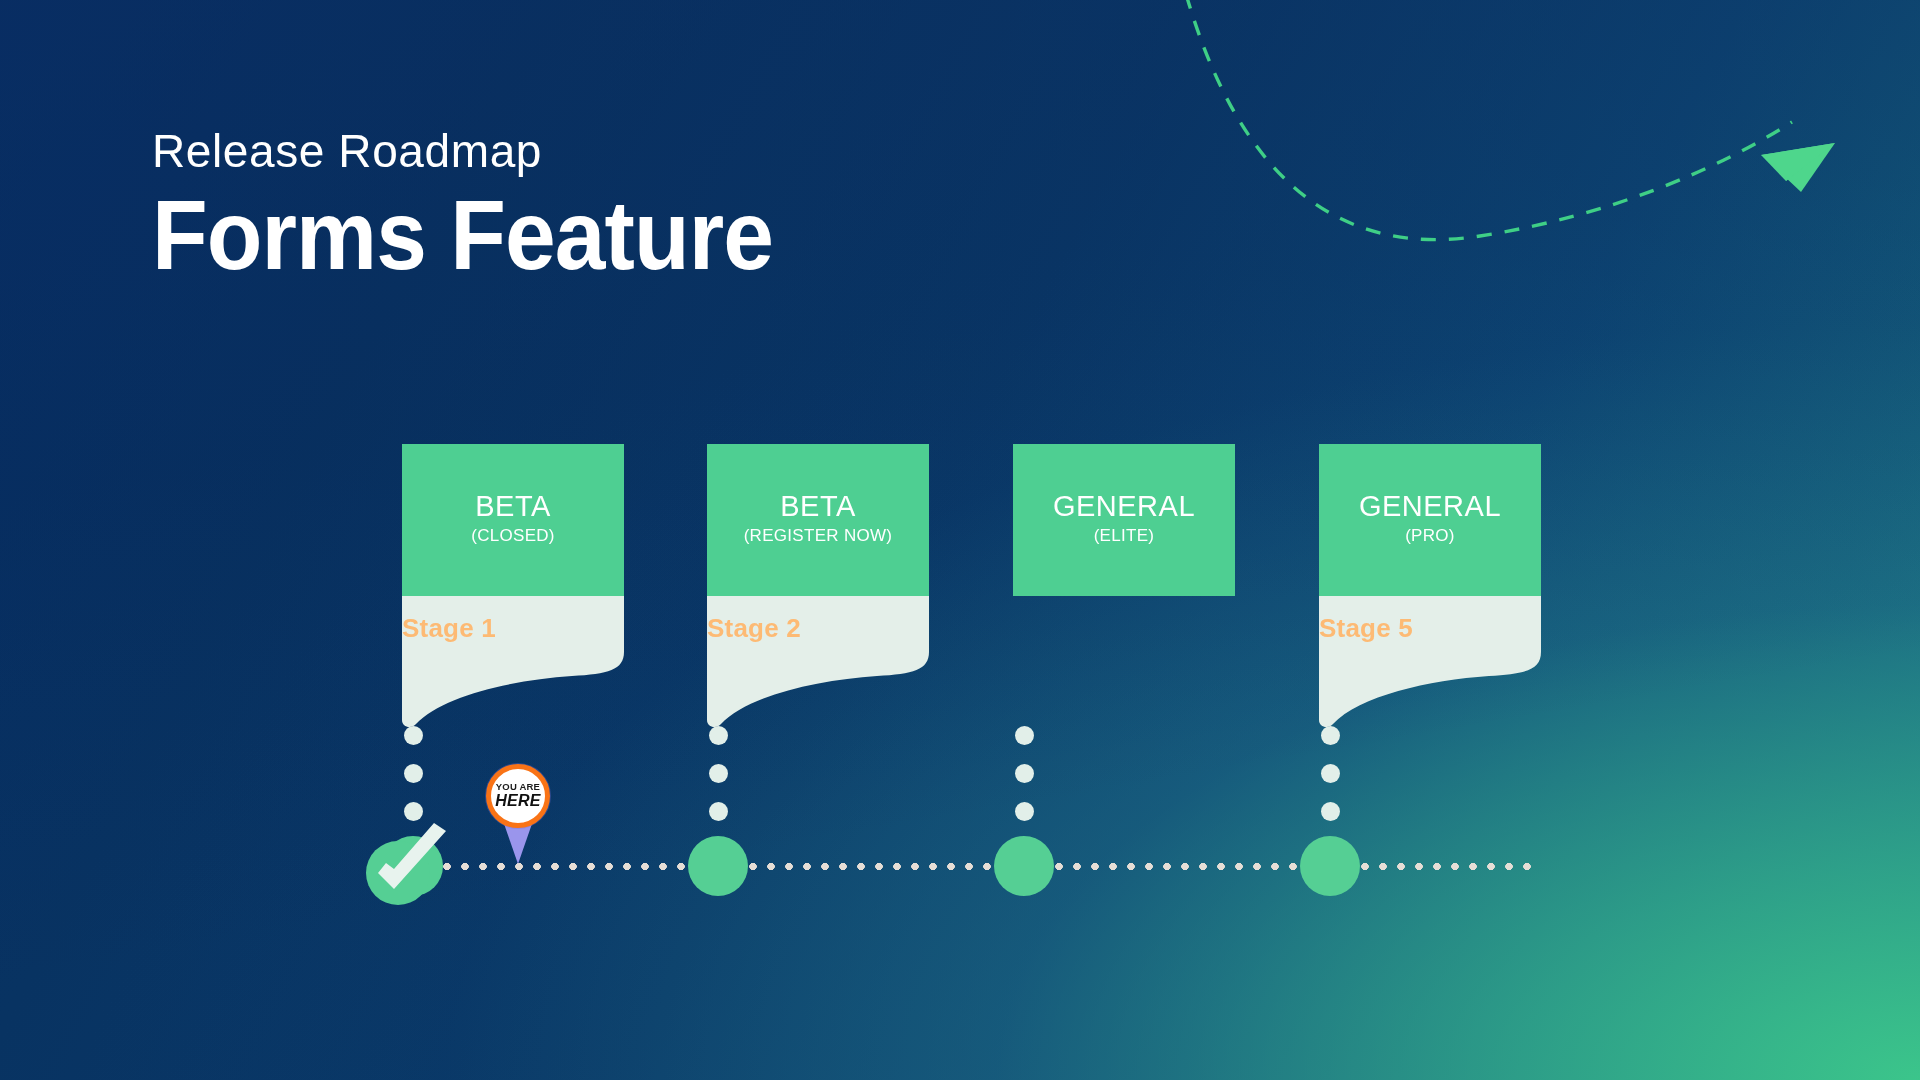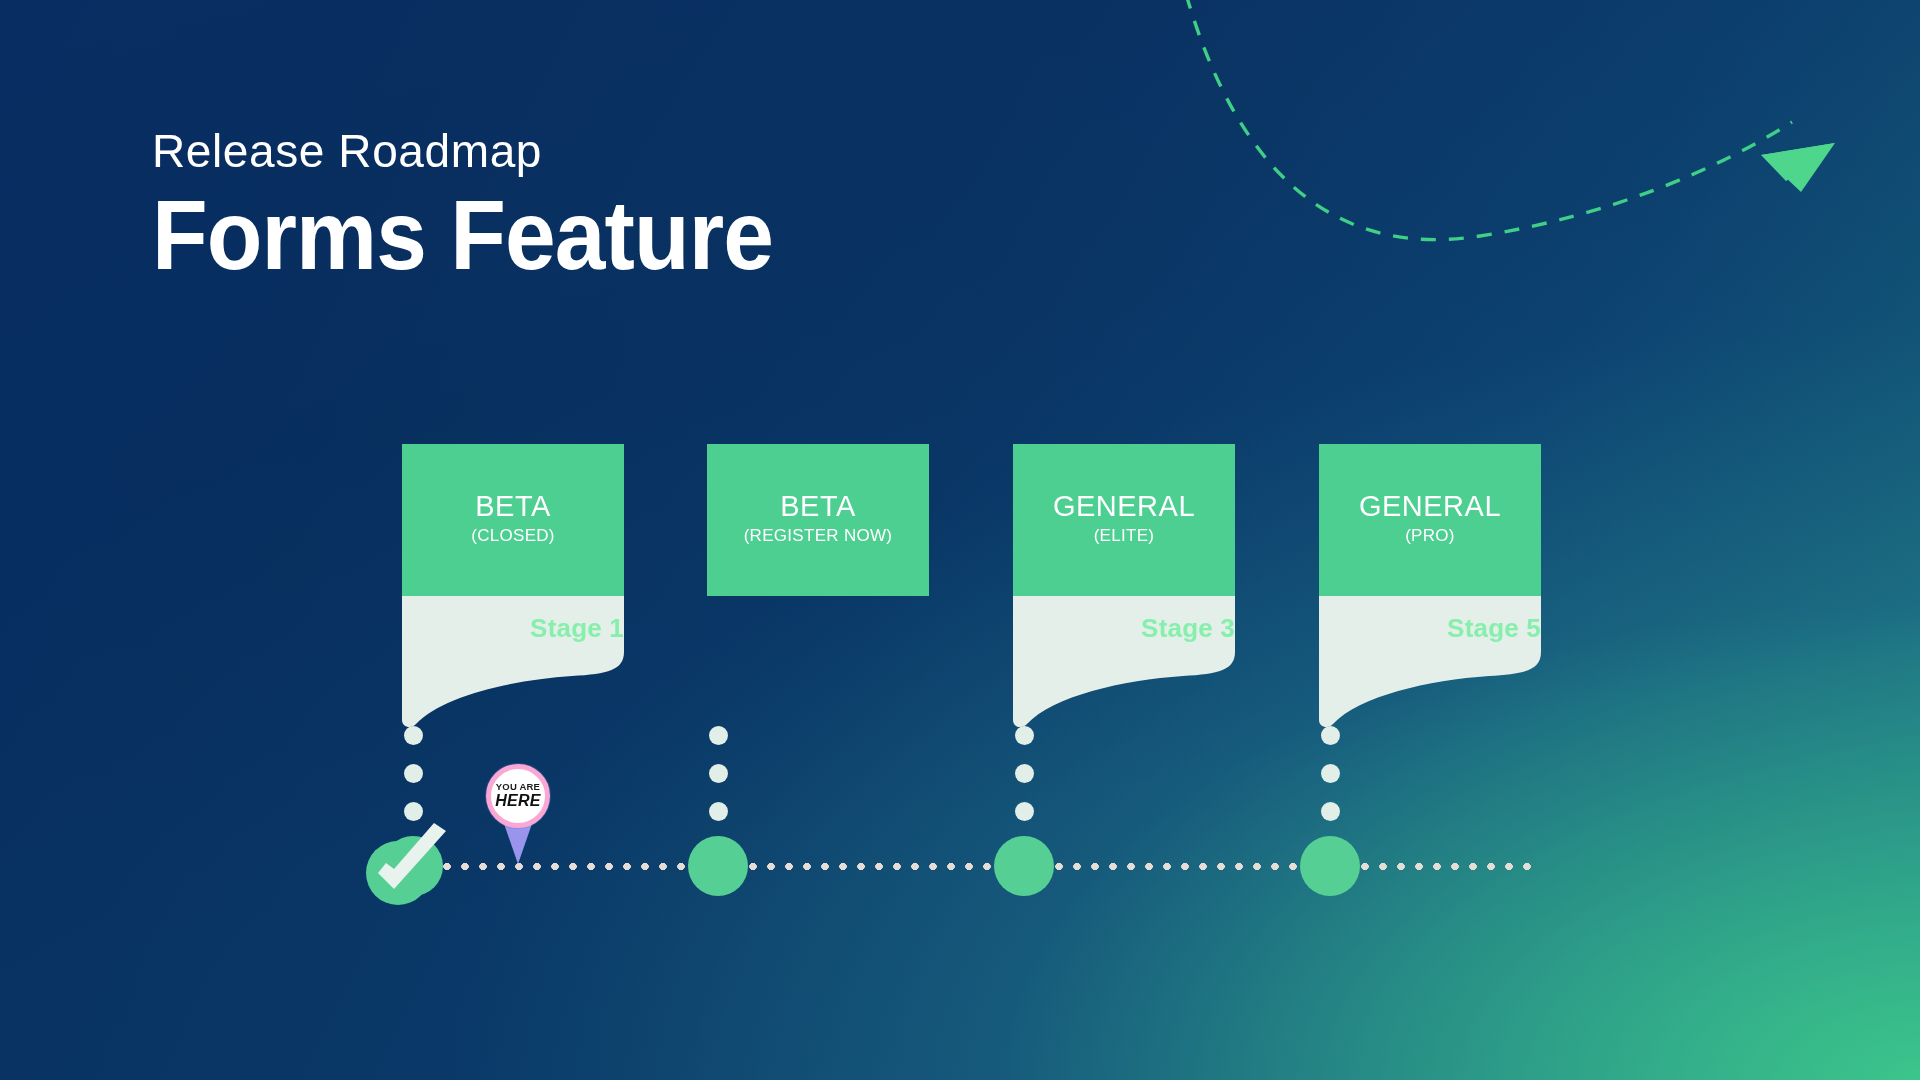--- a/index.html
+++ b/index.html
@@ -85,22 +85,22 @@
     text-align:center;
   }
   .card-body {
     position:relative;
     height:132px;
   }
   .card-body svg { display:block; width:222px; height:132px; }
   .card-stage {
     position:absolute;
     left:0; right:0; top:17px;
-    text-align:right;
-    color:#86efac;
+    text-align:left;
+    color:#fdba74;
     font-size:26px;
     font-weight:700;
     letter-spacing:0.2px;
   }
 
   
   .vdots { position:absolute; width:19px; }
   .vdot {
     width:19px; height:19px; border-radius:50%;
     background:#e2efe9;
@@ -133,21 +133,21 @@
   
   #pin {
     position:absolute;
     left:482px; top:764px;
     width:64px;
   }
   #pin-circle {
     width:64px; height:64px;
     border-radius:50%;
     background:#ffffff;
-    border:5px solid #f9a8d4;
+    border:5px solid #f97316;
     display:flex;
     flex-direction:column;
     align-items:center;
     justify-content:center;
     position:relative;
     z-index:2;
     box-shadow:0 0 0 1px rgba(120,112,214,0.35);
   }
   #pin-top {
     font-size:9.5px;
@@ -210,31 +210,31 @@
             <path d="M 0 0 L 222 0 L 222 56 C 222 74, 206 78, 170 80 C 110 84, 40 100, 14 128 C 10 133, 0 132, 0 124 Z" fill="#e4efe9"></path>
           </svg>
           <div class="card-stage">Stage 1</div>
         </div>
       </div>
       <div class="stage-card" style="left: 703px;">
         <div class="card-top">
           <div class="card-title">BETA</div>
           <div class="card-sub">(REGISTER NOW)</div>
         </div>
-      </div>
-      <div class="stage-card" style="left: 1009px;">
-        <div class="card-top">
-          <div class="card-title">GENERAL</div>
-          <div class="card-sub">(ELITE)</div>
-        </div>
         <div class="card-body">
           <svg viewBox="0 0 222 132" preserveAspectRatio="none">
             <path d="M 0 0 L 222 0 L 222 56 C 222 74, 206 78, 170 80 C 110 84, 40 100, 14 128 C 10 133, 0 132, 0 124 Z" fill="#e4efe9"></path>
           </svg>
-          <div class="card-stage">Stage 3</div>
+          <div class="card-stage">Stage 2</div>
+        </div>
+      </div>
+      <div class="stage-card" style="left: 1009px;">
+        <div class="card-top">
+          <div class="card-title">GENERAL</div>
+          <div class="card-sub">(ELITE)</div>
         </div>
       </div>
       <div class="stage-card" style="left: 1315px;">
         <div class="card-top">
           <div class="card-title">GENERAL</div>
           <div class="card-sub">(PRO)</div>
         </div>
         <div class="card-body">
           <svg viewBox="0 0 222 132" preserveAspectRatio="none">
             <path d="M 0 0 L 222 0 L 222 56 C 222 74, 206 78, 170 80 C 110 84, 40 100, 14 128 C 10 133, 0 132, 0 124 Z" fill="#e4efe9"></path>

